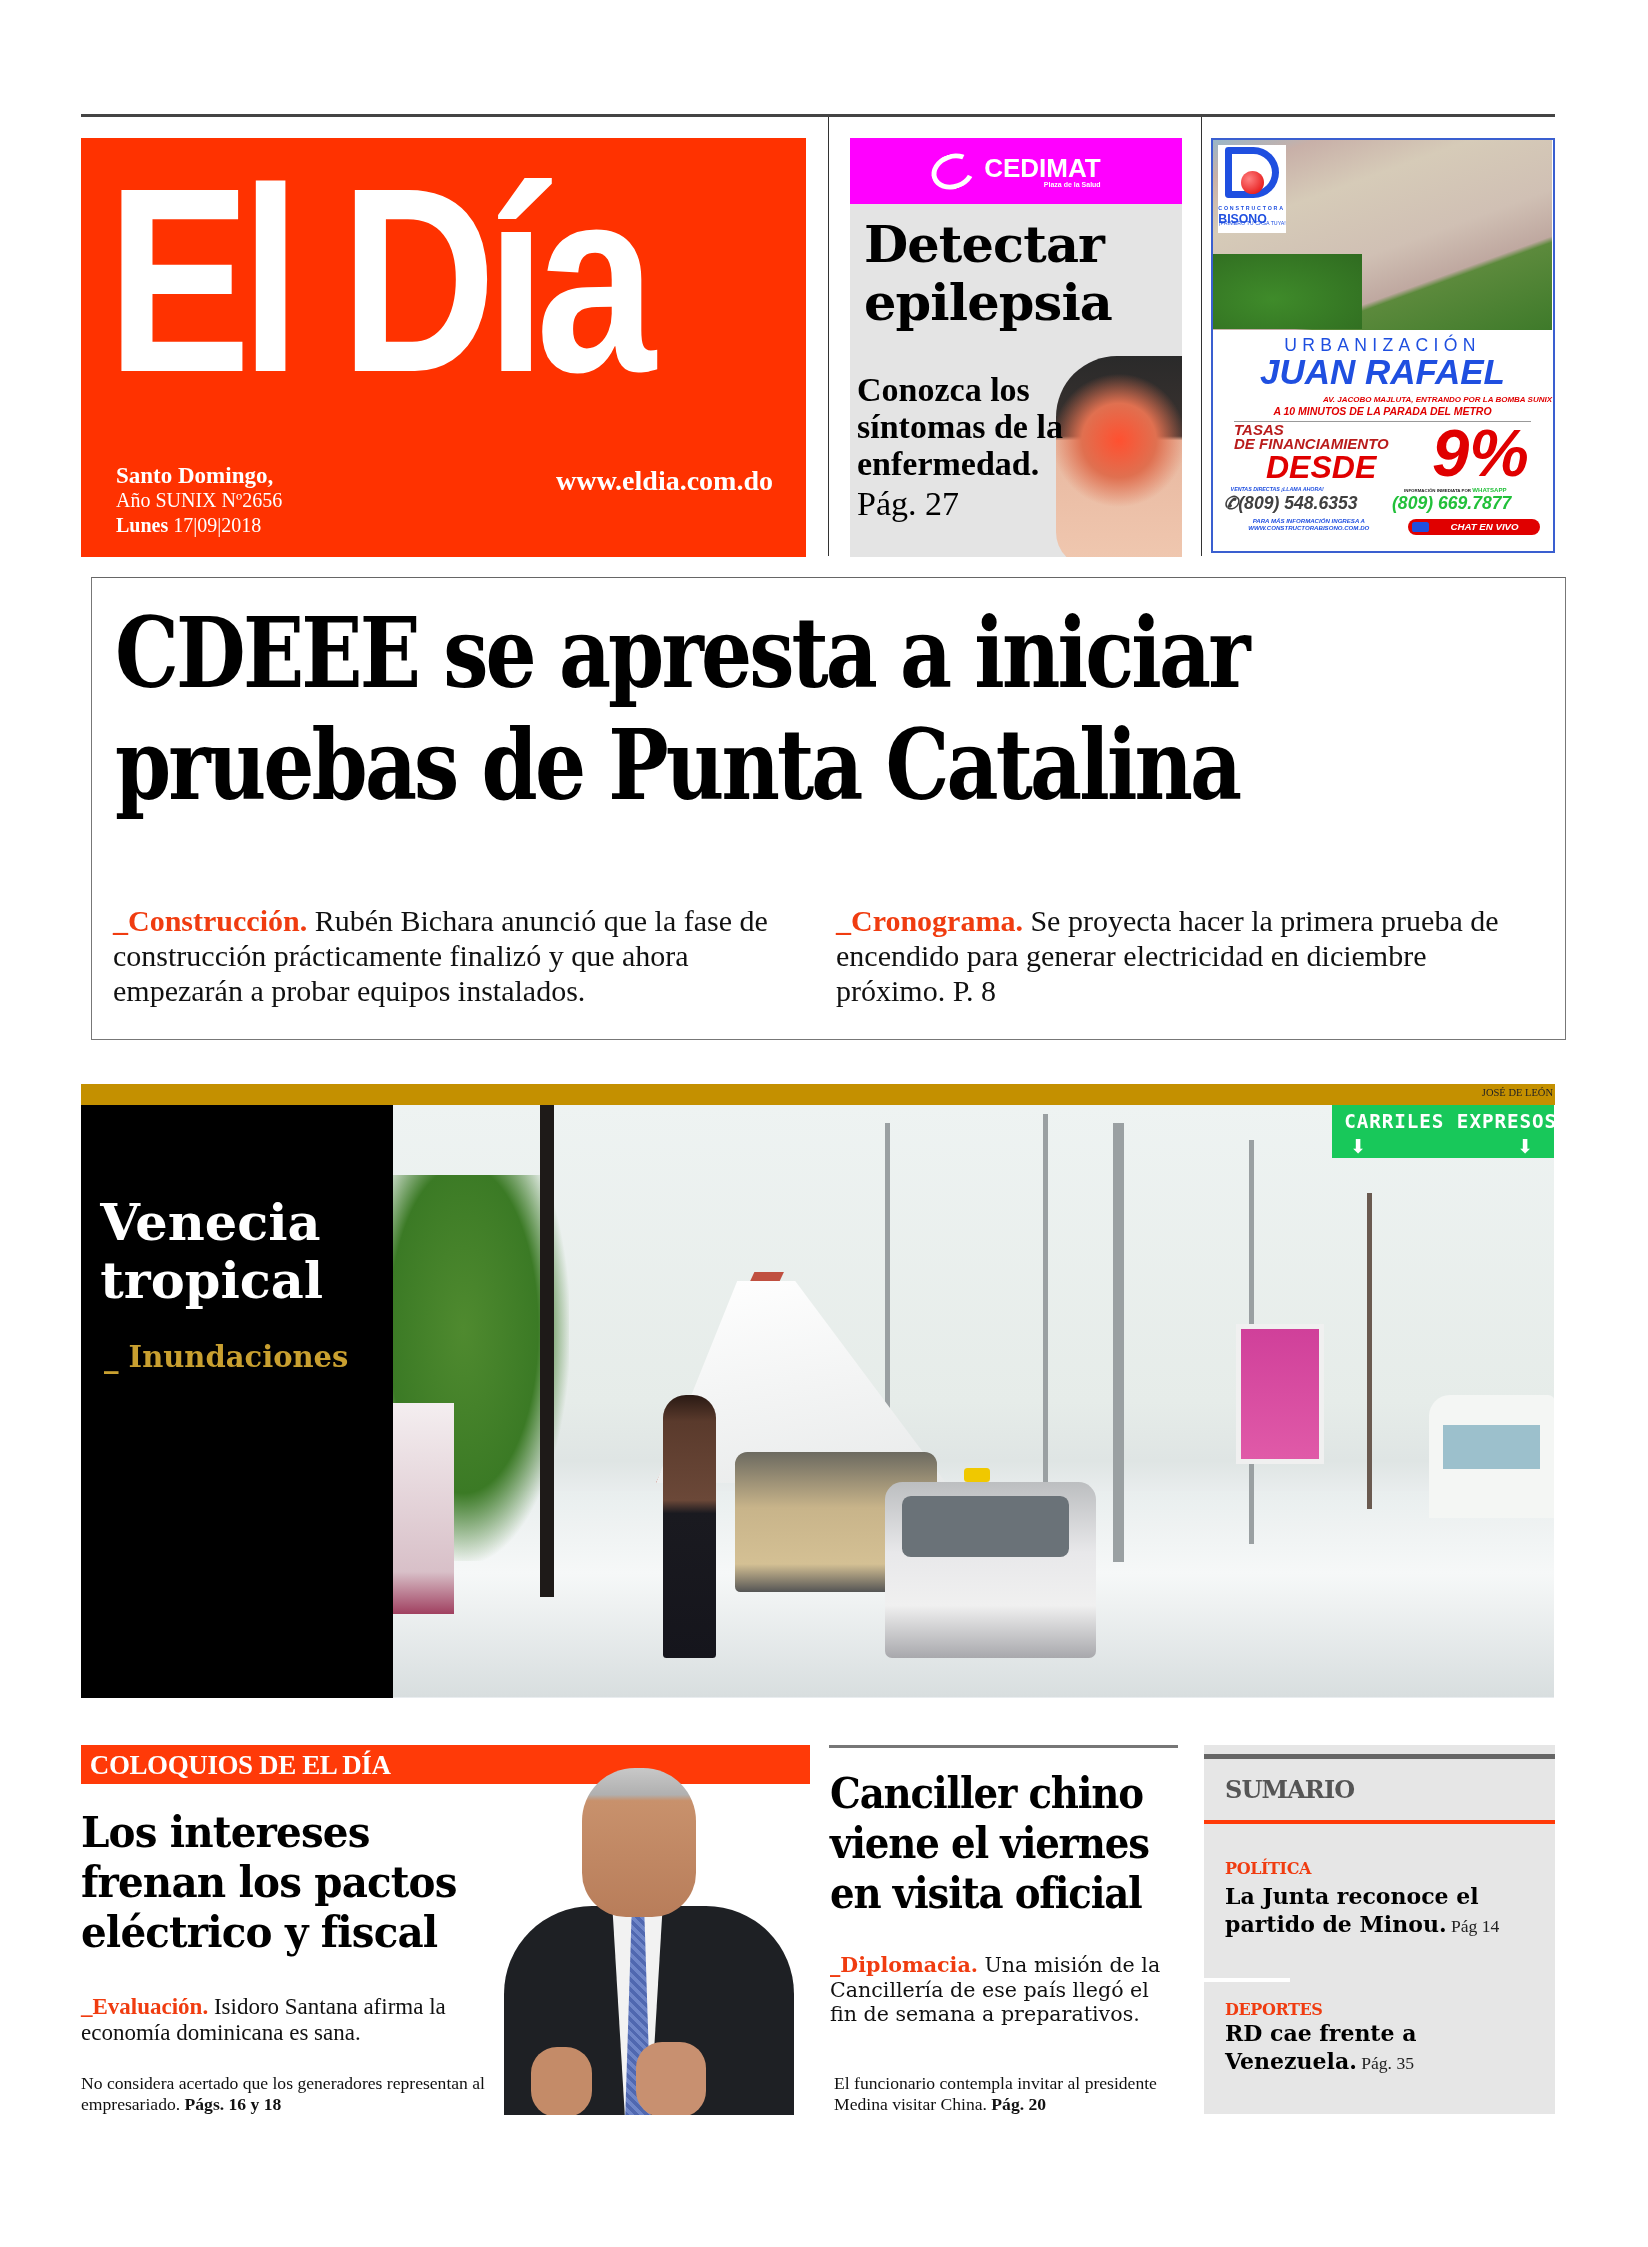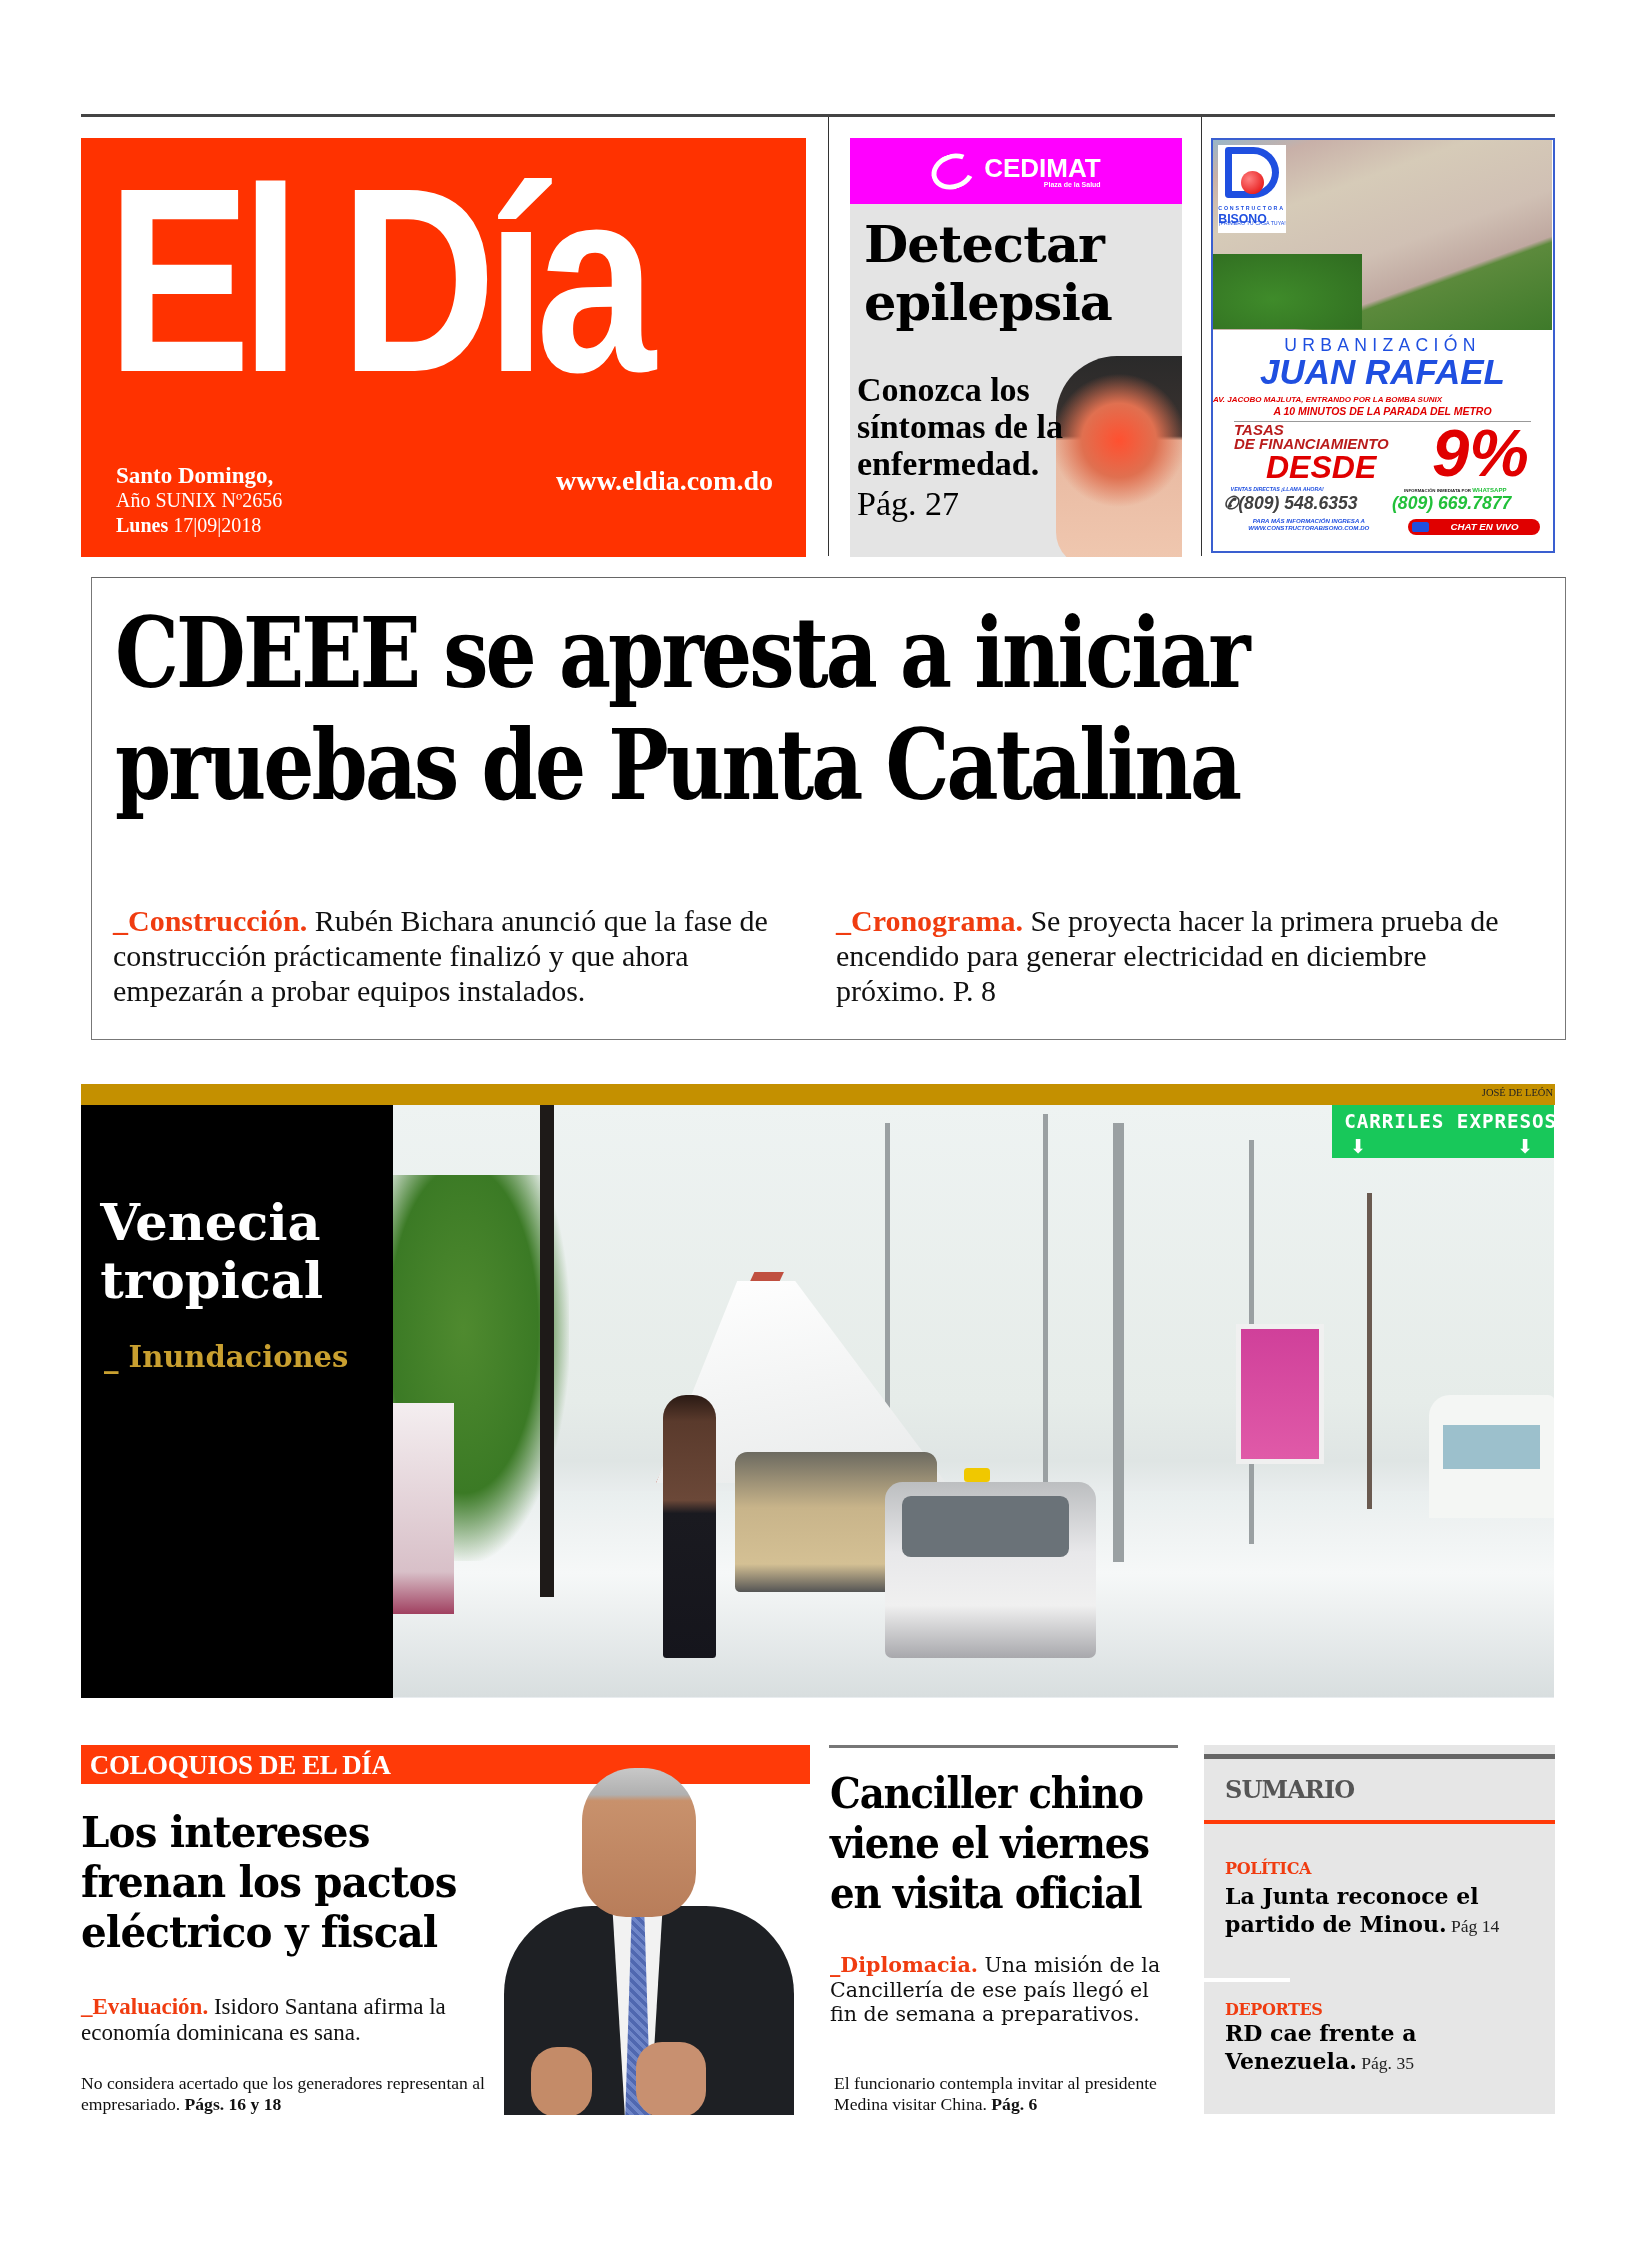--- a/index.html
+++ b/index.html
@@ -38,21 +38,21 @@
   .ad-photo { left: 0; top: 0; width: 339px; height: 190px;
               background: linear-gradient(160deg,#9ab6c8 0%,#c8b0a8 12%,#d6cbb8 30%,#d0c0b4 55%,#bfa8a0 70%,#5c8a3c 72%,#3e7a2a 100%); }
   .ad-photo .grass { left: 0; top: 114px; width: 149px; height: 75px; background: radial-gradient(ellipse at 40% 60%, #3f8b2a, #2f6b20); }
   .ad-logo { left: 5.3px; top: 5.3px; width: 68px; height: 88px; background: #fff; }
   .ad-logo-b { left: 7px; top: 1.8px; width: 54px; height: 51px; border: 7px solid #1f4fe0; border-radius: 3.5px 26px 26px 3.5px; }
   .ad-logo-ball { left: 23px; top: 26px; width: 23px; height: 23px; border-radius: 50%; background: radial-gradient(circle at 35% 35%, #ff8080, #e00000); }
   .ad-logo-text { left: 0; top: 58px; width: 68px; text-align: left; color: #1f4fe0; font-family: "Liberation Sans", sans-serif; font-weight: 700; font-size: 12.3px; line-height: 10.5px; }
   .ad-logo-tag { left: 0; top: 75px; width: 68px; text-align: center; color: #1f4fe0; font-family: "Liberation Sans", sans-serif; font-size: 5.3px; }
   .ad-urb { left: 0; top: 195px; width: 339px; text-align: center; color: #1f4fe0; font-family: "Liberation Sans", sans-serif; font-size: 17.6px; letter-spacing: 5.3px; }
   .ad-name { left: 0; top: 212px; width: 339px; text-align: center; color: #1f4fe0; font-family: "Liberation Sans", sans-serif; font-weight: 700; font-style: italic; font-size: 35px; }
-  .ad-addr { left: 0; top: 255px; width: 339px; text-align: left; color: #e00000; font-family: "Liberation Sans", sans-serif; font-weight: 700; font-style: italic; font-size: 8px; }
+  .ad-addr { left: 0; top: 255px; width: 339px; text-align: right; color: #e00000; font-family: "Liberation Sans", sans-serif; font-weight: 700; font-style: italic; font-size: 8px; }
   .ad-metro { left: 0; top: 265px; width: 339px; text-align: center; color: #e00000; font-family: "Liberation Sans", sans-serif; font-weight: 700; font-style: italic; font-size: 10.5px; }
   .ad-line { left: 21px; top: 281px; width: 297px; height: 0.9px; background: #999; }
   .ad-tasas { left: 21px; top: 283px; color: #b91c1c; font-family: "Liberation Sans", sans-serif; font-weight: 700; font-style: italic; font-size: 15px; line-height: 14px; }
   .ad-desde { left: 53px; top: 311px; color: #e00000; font-family: "Liberation Sans", sans-serif; font-weight: 700; font-style: italic; font-size: 32px; line-height: 32px; }
   .ad-pct { left: 219px; top: 279px; color: #e00000; font-family: "Liberation Sans", sans-serif; font-weight: 700; font-style: italic; font-size: 67px; line-height: 67px; }
   .ad-ventas { left: 17.6px; top: 346px; color: #1f4fe0; font-family: "Liberation Sans", sans-serif; font-weight: 700; font-style: italic; font-size: 5.3px; }
   .ad-wa-label { left: 191px; top: 346px; color: #222; font-family: "Liberation Sans", sans-serif; font-weight: 700; font-size: 4.4px; }
   .ad-wa-label span { color: #22c03a; font-size: 6.1px; }
   .ad-phone1 { left: 10.5px; top: 353px; color: #404040; font-family: "Liberation Sans", sans-serif; font-weight: 700; font-style: italic; font-size: 17.6px; }
   .ad-phone2 { left: 179px; top: 353px; color: #22c03a; font-family: "Liberation Sans", sans-serif; font-weight: 700; font-style: italic; font-size: 17.6px; }
@@ -257,21 +257,21 @@
   <div class="abs portrait-hand2"></div>
 </div>
 
 <div class="abs canc-rule"></div>
 <div class="abs canc-hl">
   <div>Canciller chino</div>
   <div>viene el viernes</div>
   <div>en visita oficial</div>
 </div>
 <div class="abs canc-deck"><span class="kicker">_Diplomacia.</span><span> Una misión de la Cancillería de ese país llegó el fin de semana a preparativos.</span></div>
-<div class="abs canc-foot"><span>El funcionario contempla invitar al presidente Medina visitar China. </span><b>Pág. 6</b></div>
+<div class="abs canc-foot"><span>El funcionario contempla invitar al presidente Medina visitar China. </span><b>Pág. 20</b></div>
 
 <div class="abs sumario">
   <div class="abs sum-top"></div>
   <div class="abs sum-title">SUMARIO</div>
   <div class="abs sum-red"></div>
   <div class="abs sum-sect" style="top:114px;">POLÍTICA</div>
   <div class="abs sum-hl" style="top:137px;"><span>La Junta reconoce el partido de Minou.</span><span class="pg"> Pág 14</span></div>
   <div class="abs sum-sep"></div>
   <div class="abs sum-sect" style="top:255px;">DEPORTES</div>
   <div class="abs sum-hl" style="top:274px;"><span>RD cae frente a Venezuela.</span><span class="pg"> Pág. 35</span></div>

